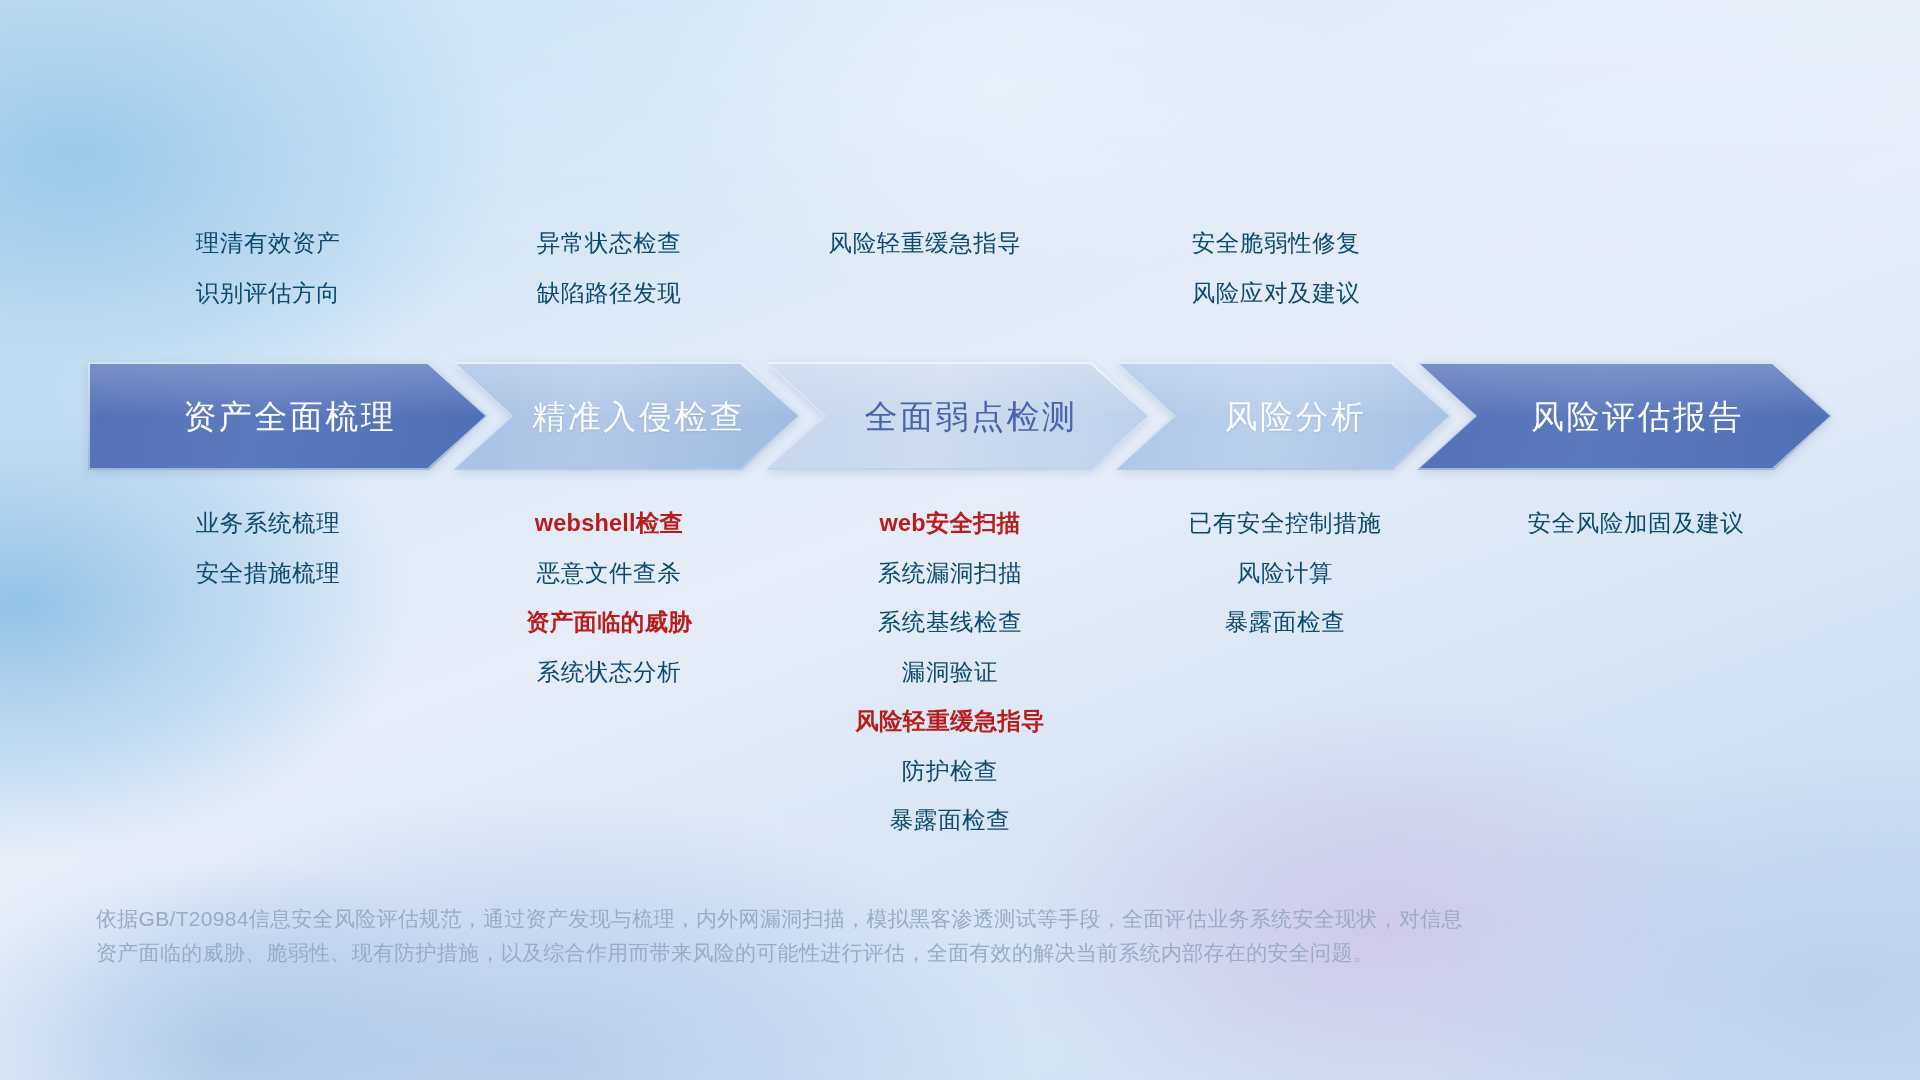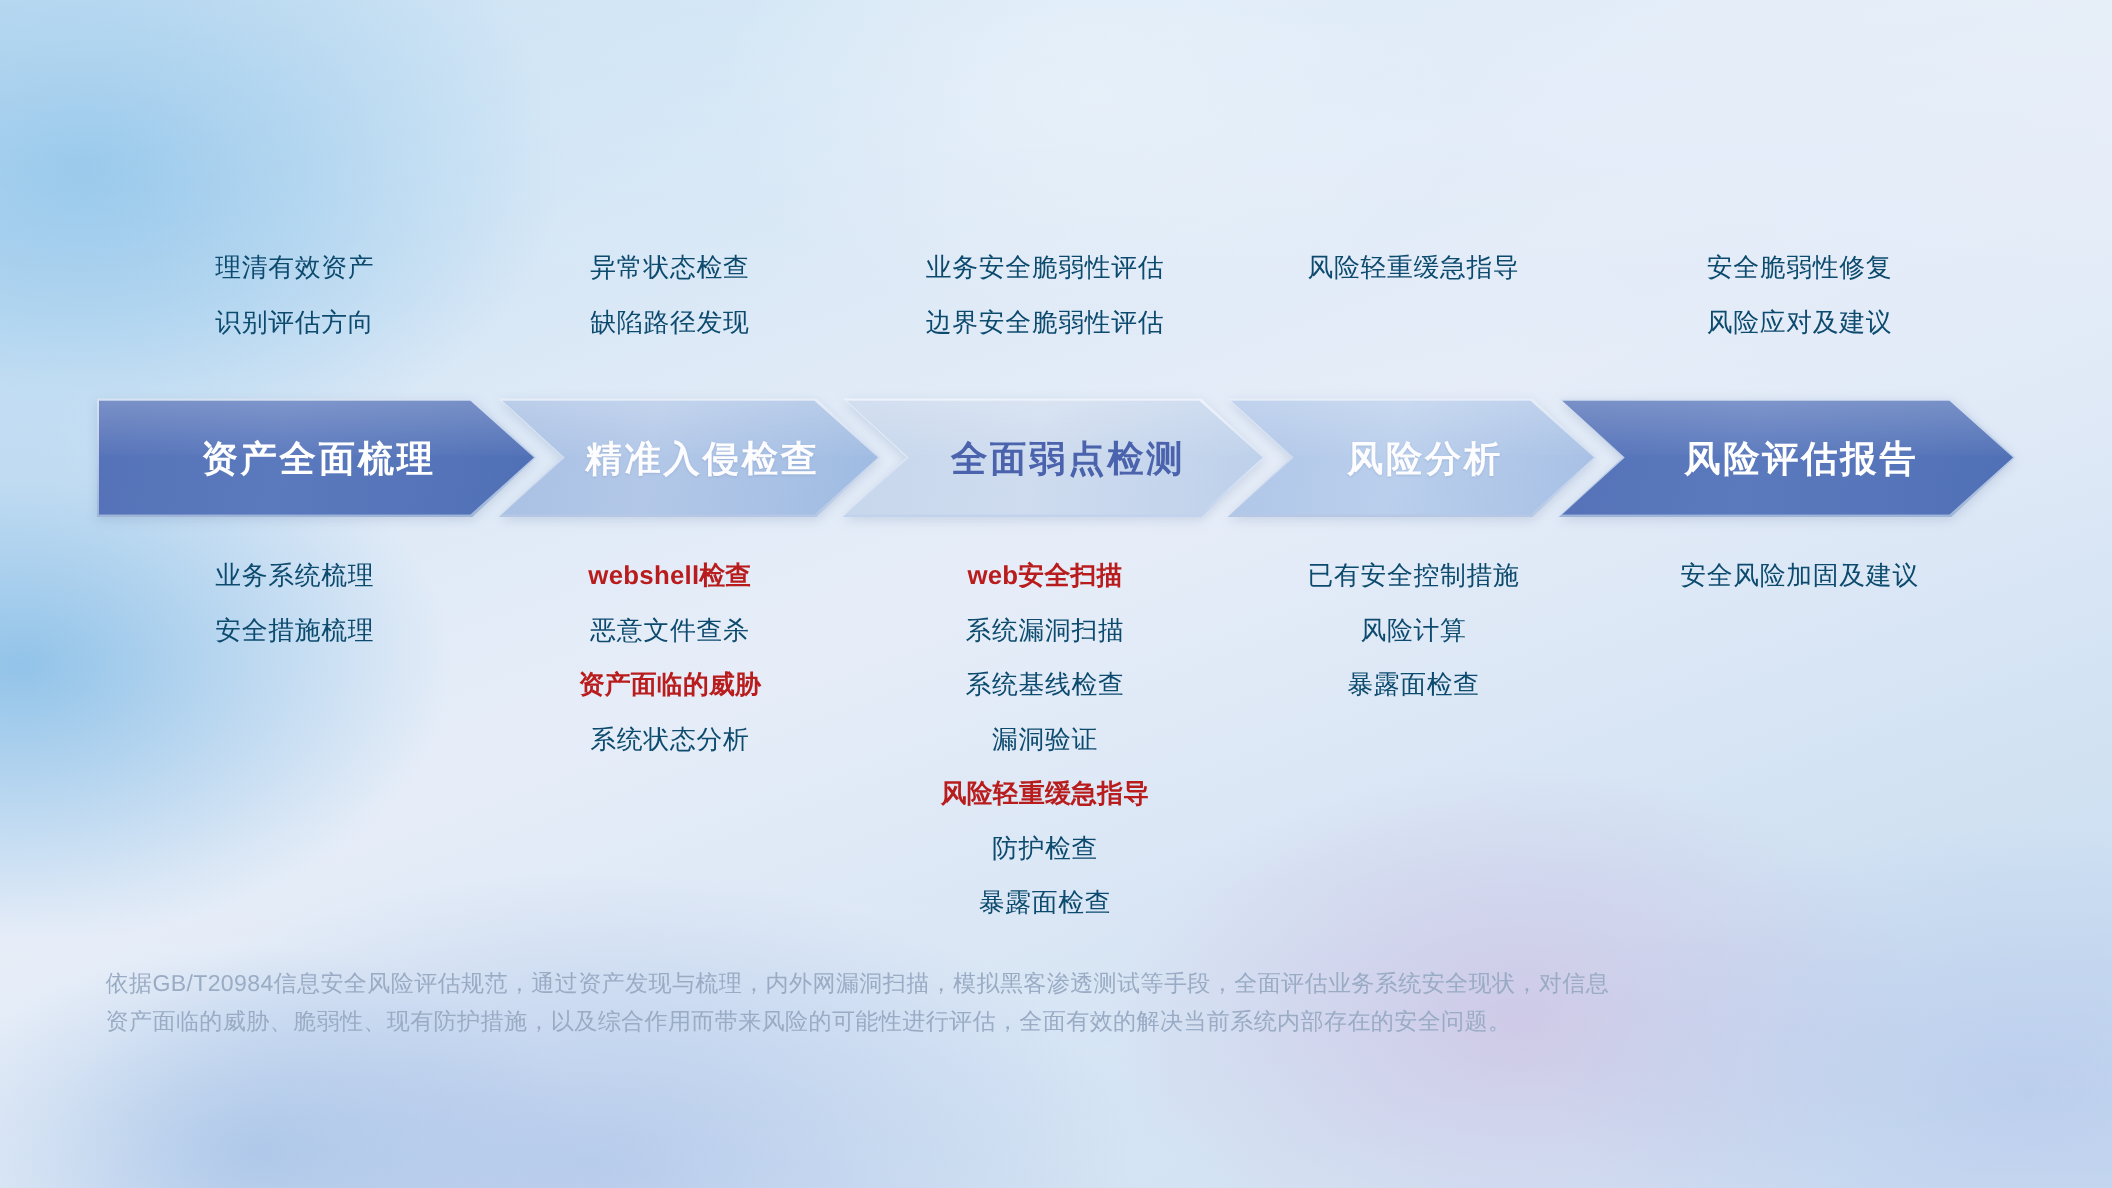--- a/index.html
+++ b/index.html
@@ -149,21 +149,21 @@
 
   .arrow .shape {
     position: absolute;
     inset: 0;
   }
 
   .arrow .label {
     position: relative;
     z-index: 3;
     font-size: 33px;
-    font-weight: 700;
+    font-weight: 400;
     letter-spacing: 2.5px;
     white-space: nowrap;
     line-height: 1;
   }
 
   
   .a0 { width: 410px; }
   .a1 { width: 356px; }
   .a2 { width: 394px; }
   .a3 { width: 344px; }
@@ -221,21 +221,21 @@
   }
 
   .label.on-dark { color: #ffffff; }
   .label.on-light-white { color: #fdfdff; text-shadow: 0 1px 2px rgba(80,110,160,0.22); }
   .label.on-light-blue { color: #4a63ac; }
 
   
   .footer {
     position: absolute;
     left: 96px;
-    top: 878px;
+    top: 902px;
     width: 1500px;
     font-size: 21px;
     line-height: 34px;
     color: #9aabc4;
     letter-spacing: 0.3px;
     font-weight: 400;
   }
   .footer .fline { display: block; white-space: nowrap; }
 </style>
 </head>
@@ -263,24 +263,20 @@
         <div class="col c0">
           <span class="note">理清有效资产</span>
           <span class="note">识别评估方向</span>
         </div>
 
         <div class="col c1">
           <span class="note">异常状态检查</span>
           <span class="note">缺陷路径发现</span>
         </div>
 
-        <div class="col c2">
-          <span class="note">业务安全脆弱性评估</span>
-          <span class="note">边界安全脆弱性评估</span>
-        </div>
 
         <div class="col c3">
           <span class="note">风险轻重缓急指导</span>
         </div>
 
         <div class="col c4">
           <span class="note">安全脆弱性修复</span>
           <span class="note">风险应对及建议</span>
         </div>
 

